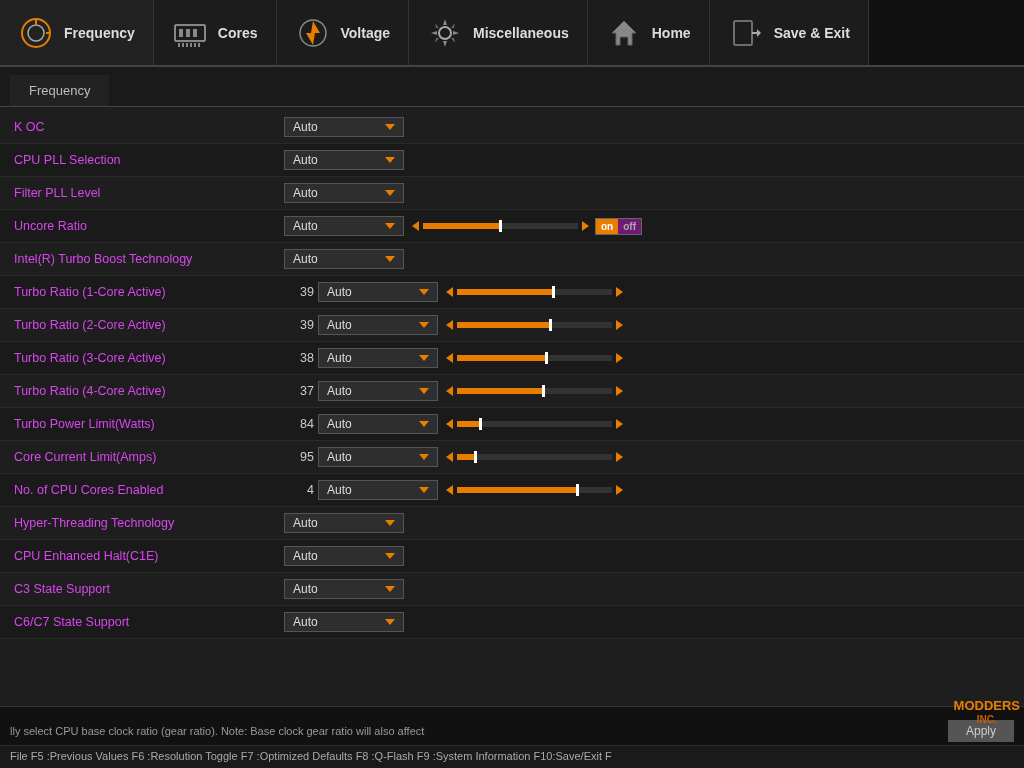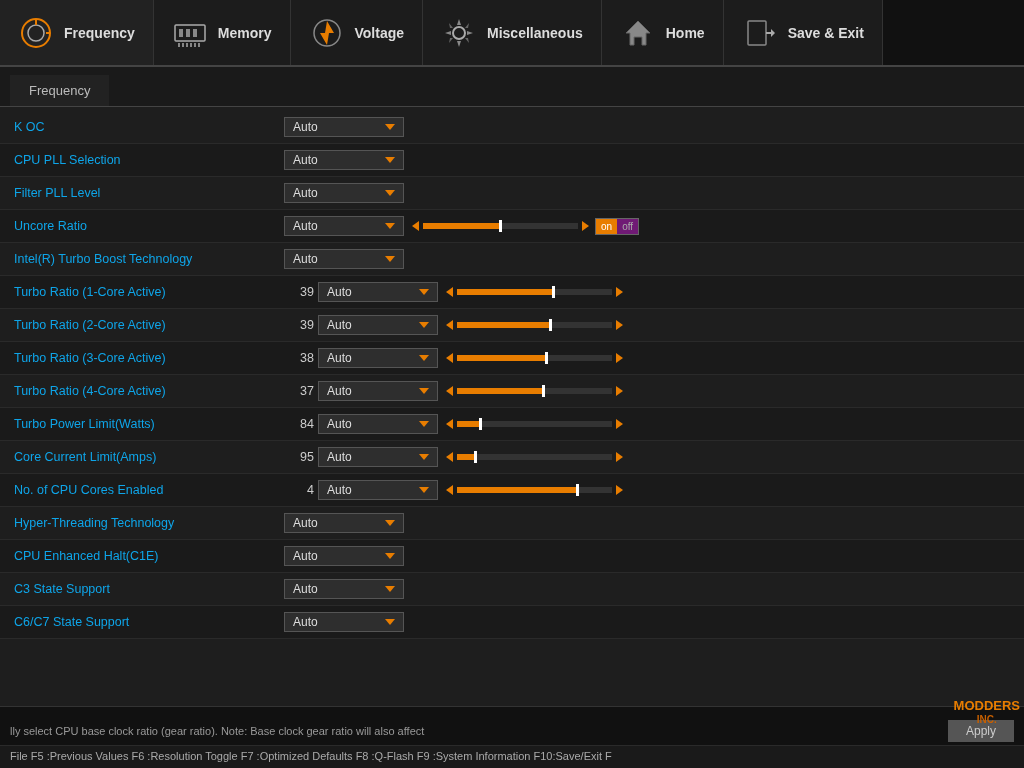--- a/index.html
+++ b/index.html
@@ -85,21 +85,21 @@
       height: 33px;
       padding: 0 14px;
       border-bottom: 1px solid #2a2a2a;
     }
     .setting-row:nth-child(even) { background: #1a1a1a; }
     .setting-row:nth-child(odd) { background: #1e1e1e; }
 
     .setting-label {
       min-width: 270px;
       font-size: 12.5px;
-      color: #0ea5e9;
+      color: #d946ef;
     }
     .setting-value-num {
       width: 30px;
       font-size: 12.5px;
       color: #ccc;
       text-align: right;
       margin-right: 4px;
     }
     .setting-dropdown {
       display: flex;
@@ -165,20 +165,21 @@
     }
 
     
     .toggle-btn {
       display: flex;
       margin-left: 6px;
       font-size: 10px;
       border: 1px solid #666;
       overflow: hidden;
       cursor: pointer;
+      font-weight: bold;
     }
     .toggle-on {
       background: #e87d00;
       color: #fff;
       padding: 2px 5px;
     }
     .toggle-off {
       background: #701a75;
       color: #aaa;
       padding: 2px 5px;
@@ -263,21 +264,21 @@
         <rect x="13" y="10" width="4" height="8" fill="#888"></rect>
         <rect x="20" y="10" width="4" height="8" fill="#888"></rect>
         <line x1="6" y1="24" x2="6" y2="28" stroke="#aaa" stroke-width="1.5"></line>
         <line x1="10" y1="24" x2="10" y2="28" stroke="#aaa" stroke-width="1.5"></line>
         <line x1="14" y1="24" x2="14" y2="28" stroke="#aaa" stroke-width="1.5"></line>
         <line x1="18" y1="24" x2="18" y2="28" stroke="#aaa" stroke-width="1.5"></line>
         <line x1="22" y1="24" x2="22" y2="28" stroke="#aaa" stroke-width="1.5"></line>
         <line x1="26" y1="24" x2="26" y2="28" stroke="#aaa" stroke-width="1.5"></line>
       </svg>
     </div>
-    <span class="nav-label">Memory</span>
+    <span class="nav-label">Cores</span>
   </div>
 
   <div class="nav-item">
     <div class="nav-icon">
       <svg width="30" height="32" viewBox="0 0 30 32">
         <circle cx="15" cy="16" r="13" fill="none" stroke="#888" stroke-width="1.5"></circle>
         <polygon points="15,4 22,16 17,16 15,28 8,16 13,16" fill="#e87d00"></polygon>
       </svg>
     </div>
     <span class="nav-label">Voltage</span>

